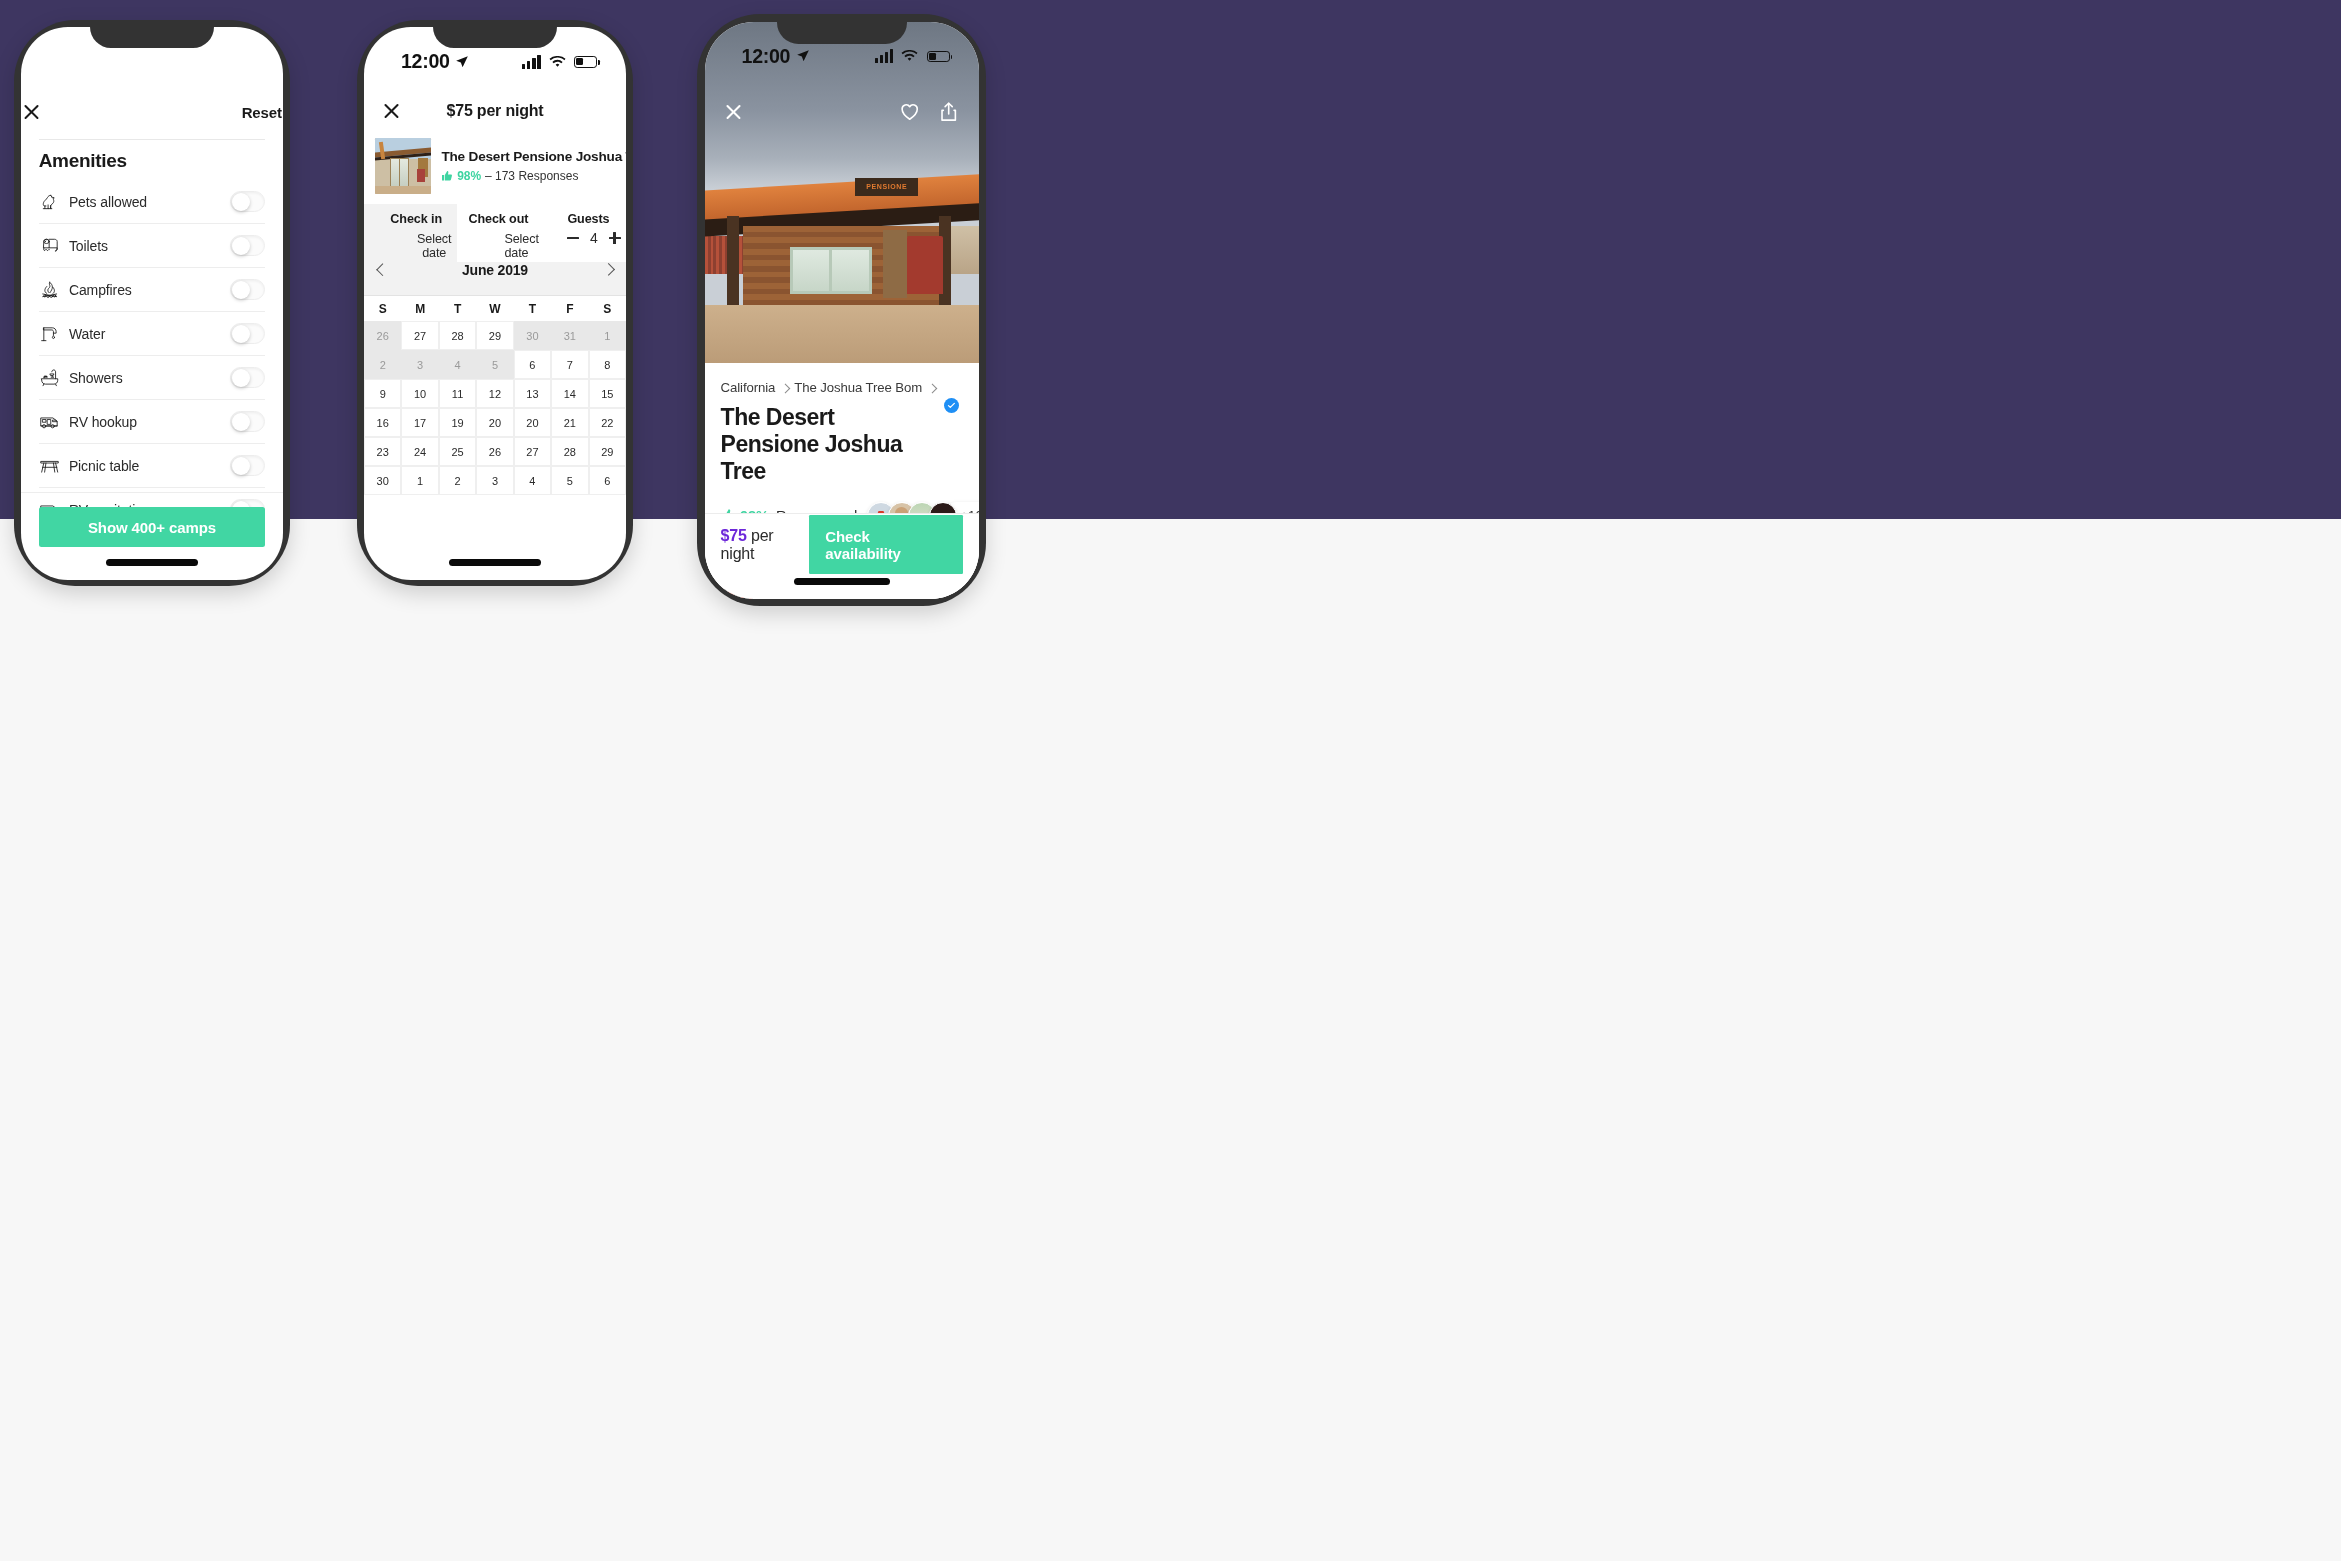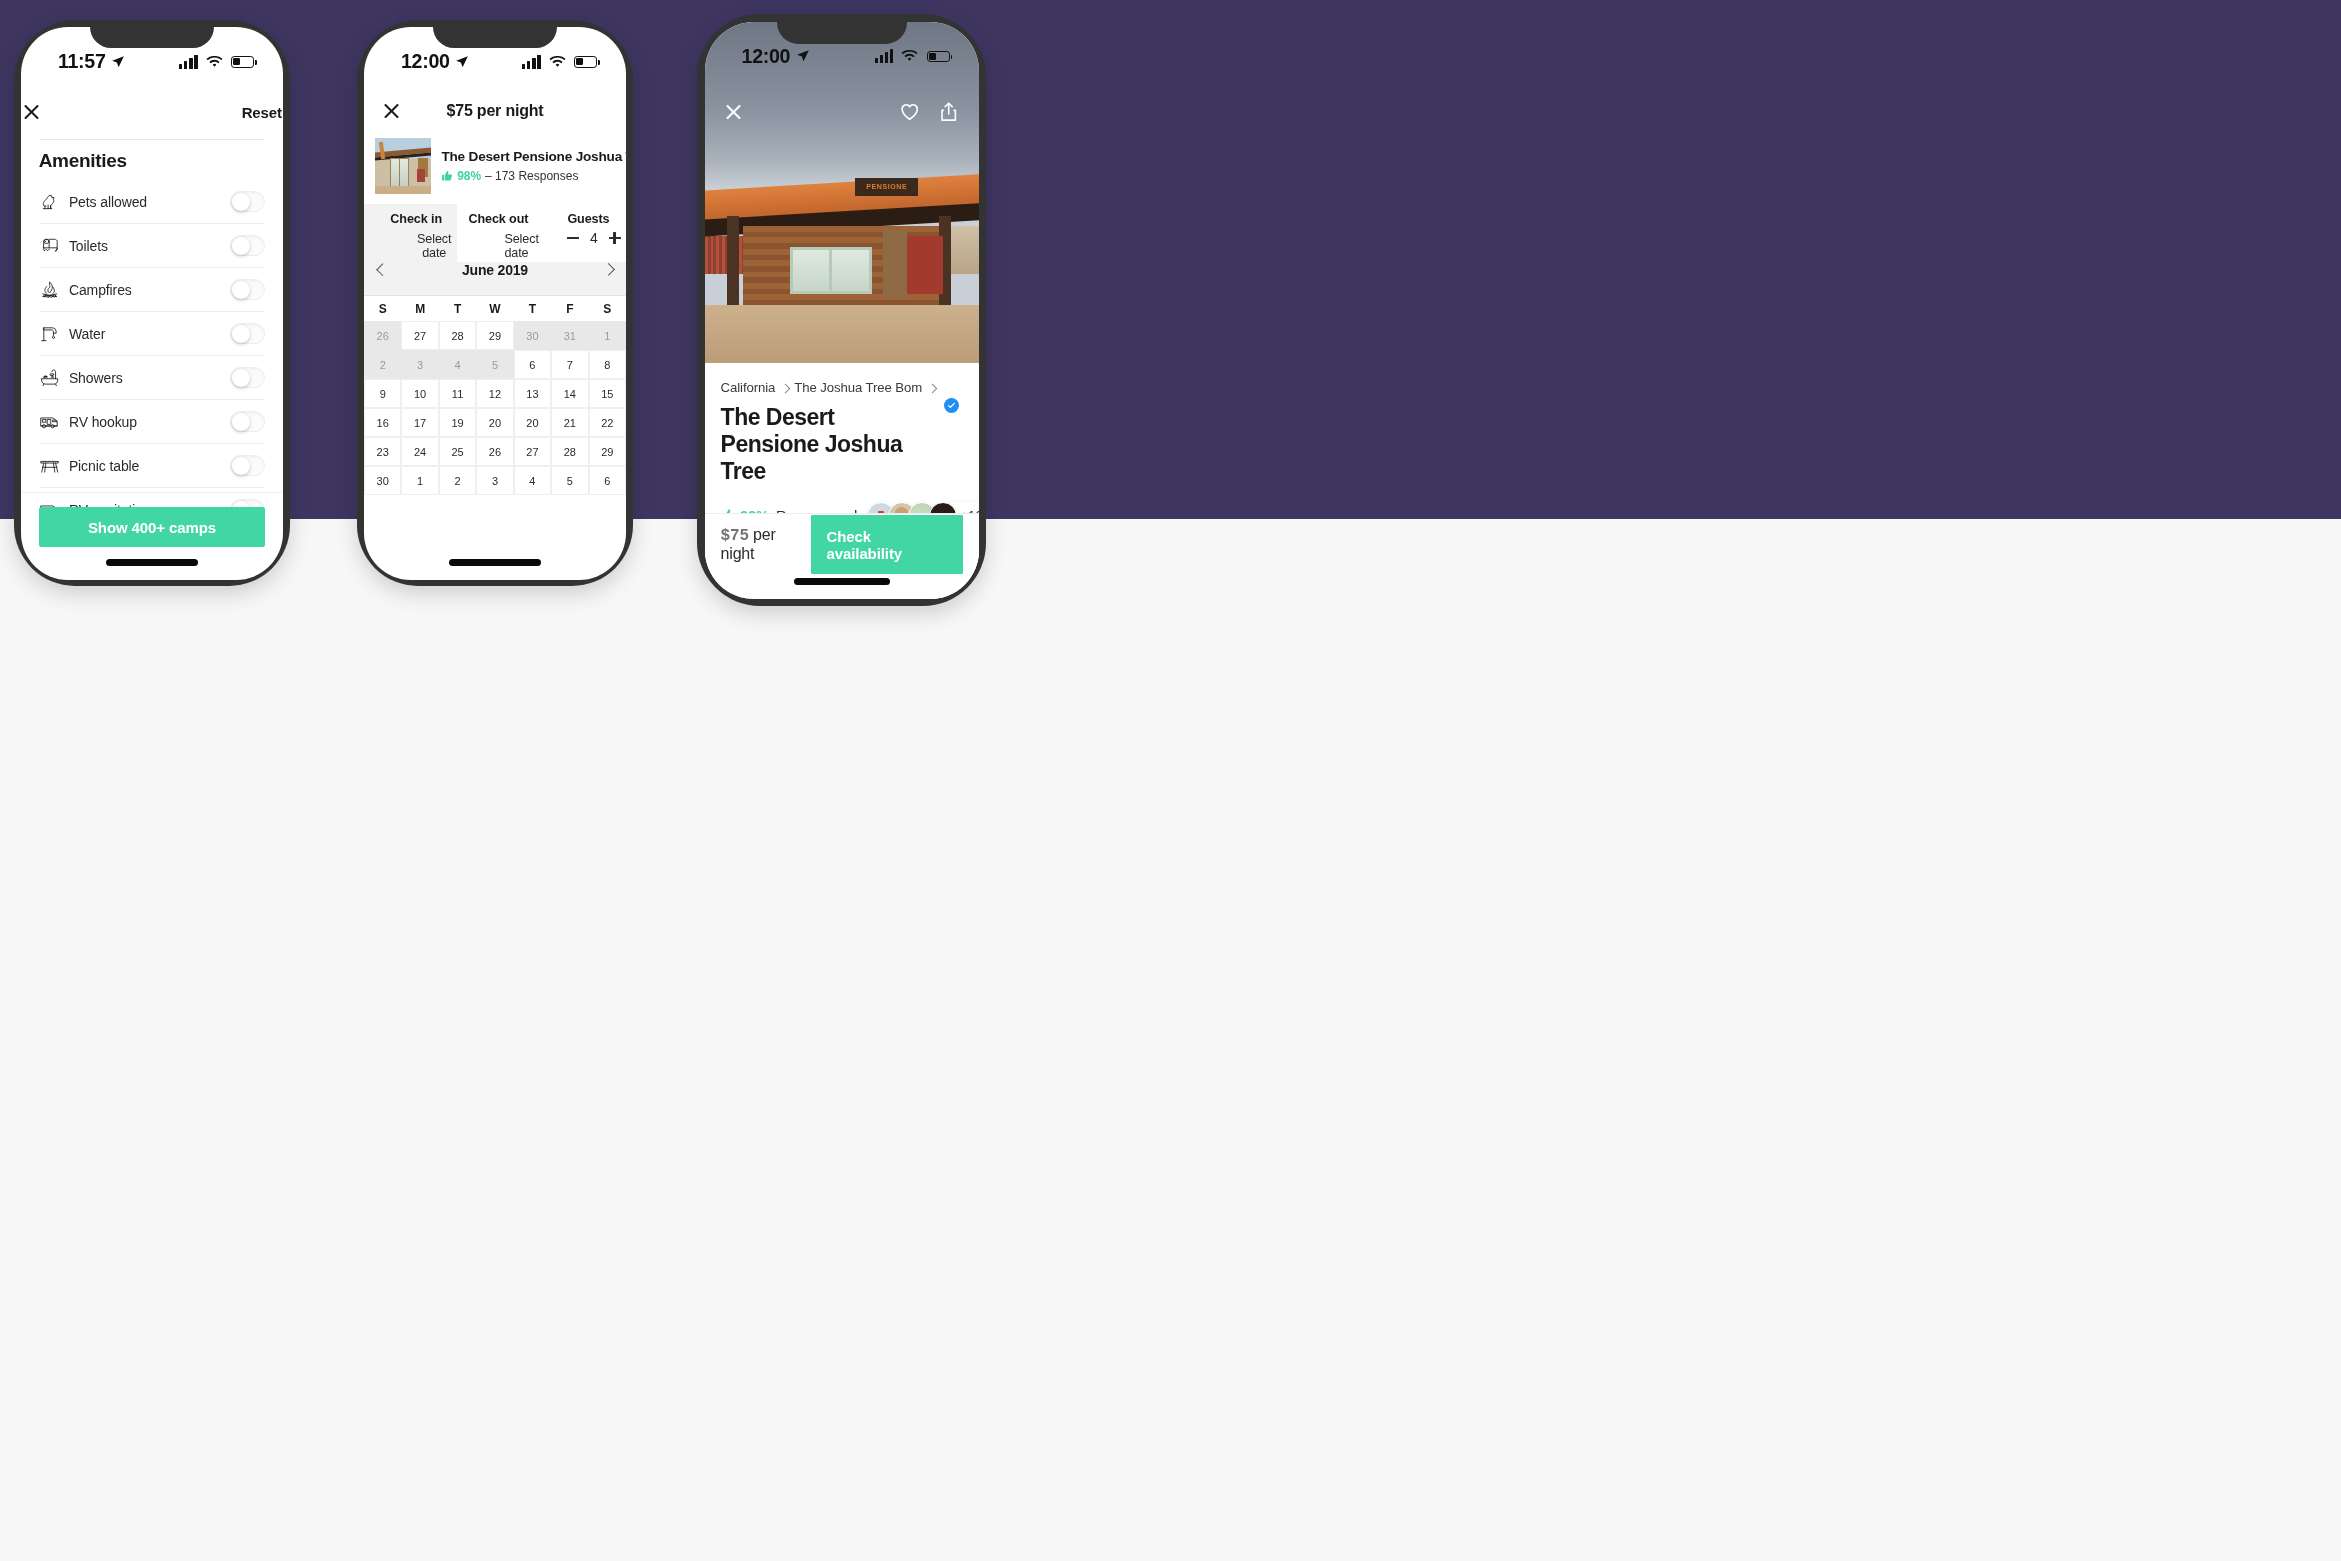--- a/index.html
+++ b/index.html
@@ -304,60 +304,36 @@
   .host-lbl { font-size:15px; font-weight:bold; color:#1A1A1A; letter-spacing:-0.2px;}
   .host-name { font-size:14px; color:#2B2B2B; margin-top:3.8px; }
 
   .p3-bottombar {
     position:absolute; left:0; right:0; bottom:0; height:86px;
     background:#fff; border-top:0.6px solid #ECECEC;
     display:flex; align-items:center; justify-content:space-between; padding:0 16px 23px 16px;
     z-index:30;
   }
   .price-txt { font-size:16px; color:#2B2B2B; letter-spacing:-0.2px;}
-  .price-txt b { font-weight:bold; color:#737373;font-family:Liberation Mono, monospace; }
+  .price-txt b { font-weight:bold; color:#6d28d9; }
   .avail-btn {
     background:#41D6A3; color:#fff; font-size:15px; font-weight:bold;
     padding:12.6px 16px; letter-spacing:-0.1px; border-radius:1.3px;
   }
 </style>
 </head>
 <body>
 
 <div id="purple-band"></div>
 <div id="lower-band"></div>
 
 <div class="phone" id="phone1">
   <div class="screen">
     <div class="notch"></div>
 
-    <div class="statusbar">
-      <div class="sb-time">
-        <span>11:57</span>
-        <svg width="14" height="14" viewBox="0 0 24 24">
-            <path d="M22 2L2 10l8 3 3 8z" fill="#111"></path>
-          </svg>
-      </div>
-      <div class="sb-right">
-        <span class="sig">
-            <i></i>
-            <i></i>
-            <i></i>
-            <i></i>
-          </span>
-        <svg width="17" height="12.6" viewBox="0 0 24 18">
-            <path d="M12 15.5l2.6-3a3.4 3.4 0 0 0-5.2 0z" fill="#111"></path>
-            <path d="M12 8.2c2.2 0 4.2.8 5.6 2.2l1.7-2A10.6 10.6 0 0 0 12 5.4c-2.8 0-5.4 1.1-7.3 3l1.7 2A8 8 0 0 1 12 8.2z" fill="#111"></path>
-            <path d="M12 2c3.8 0 7.3 1.5 9.8 3.9l1.6-1.9A16 16 0 0 0 12 0 16 16 0 0 0 .6 4l1.6 1.9A13.7 13.7 0 0 1 12 2z" fill="#111"></path>
-          </svg>
-        <span class="batt">
-            <span></span>
-          </span>
-      </div>
-    </div>
 
     <div class="p1-topbar">
       <div class="close-x"></div>
       <div class="reset-btn">Reset</div>
     </div>
 
     <div class="p1-divider"></div>
     <div class="amenities-title">Amenities</div>
 
     <div class="amen-list">

